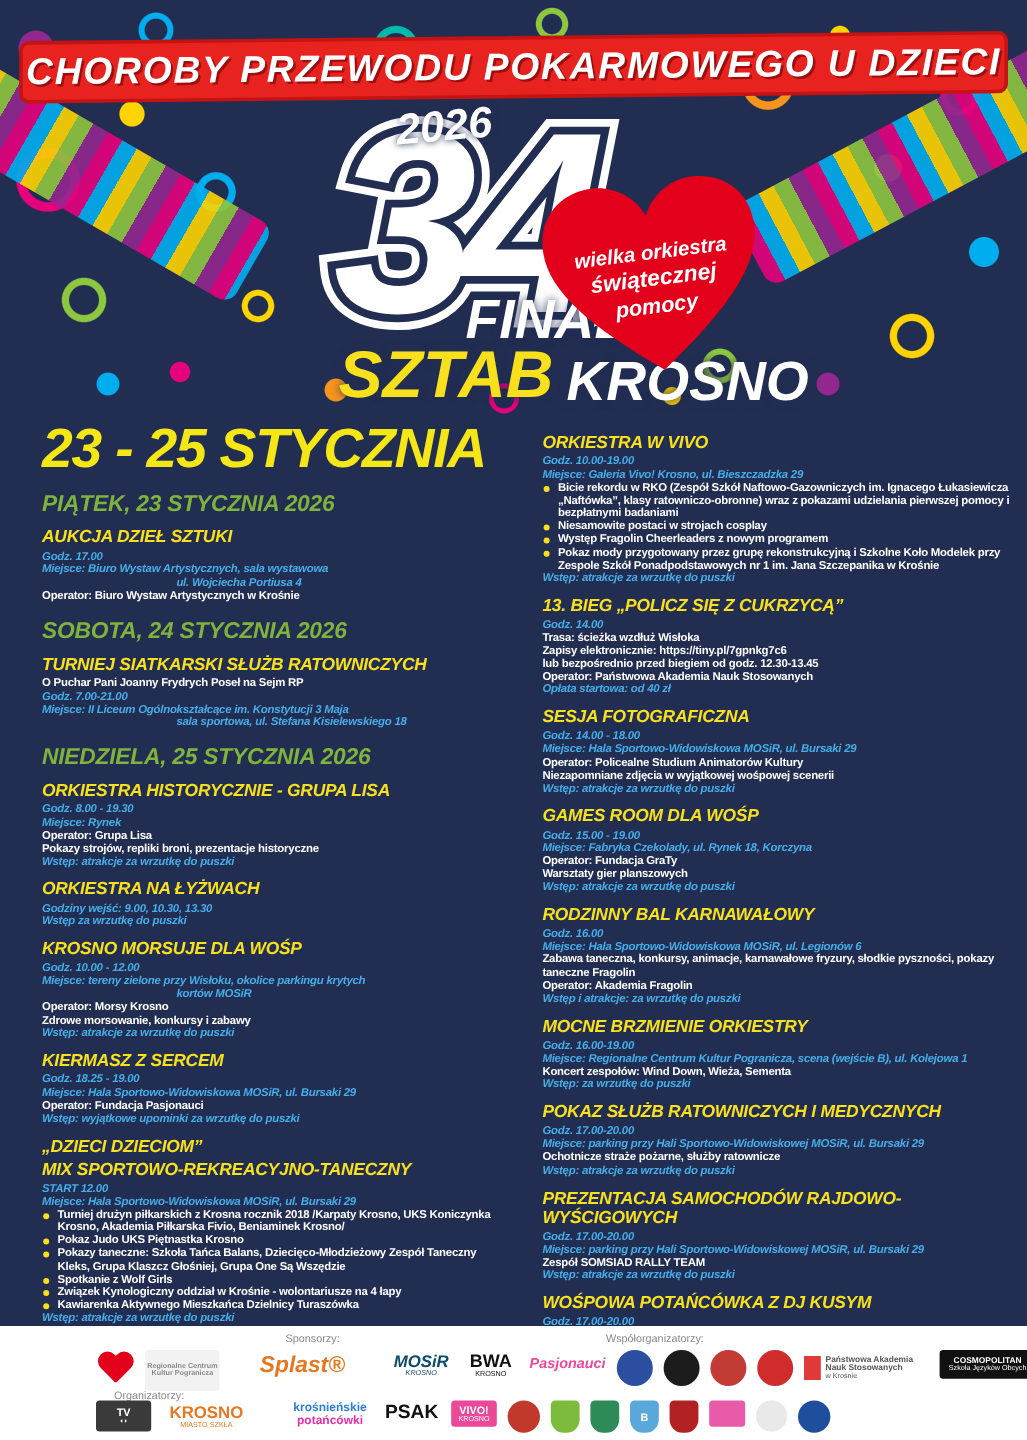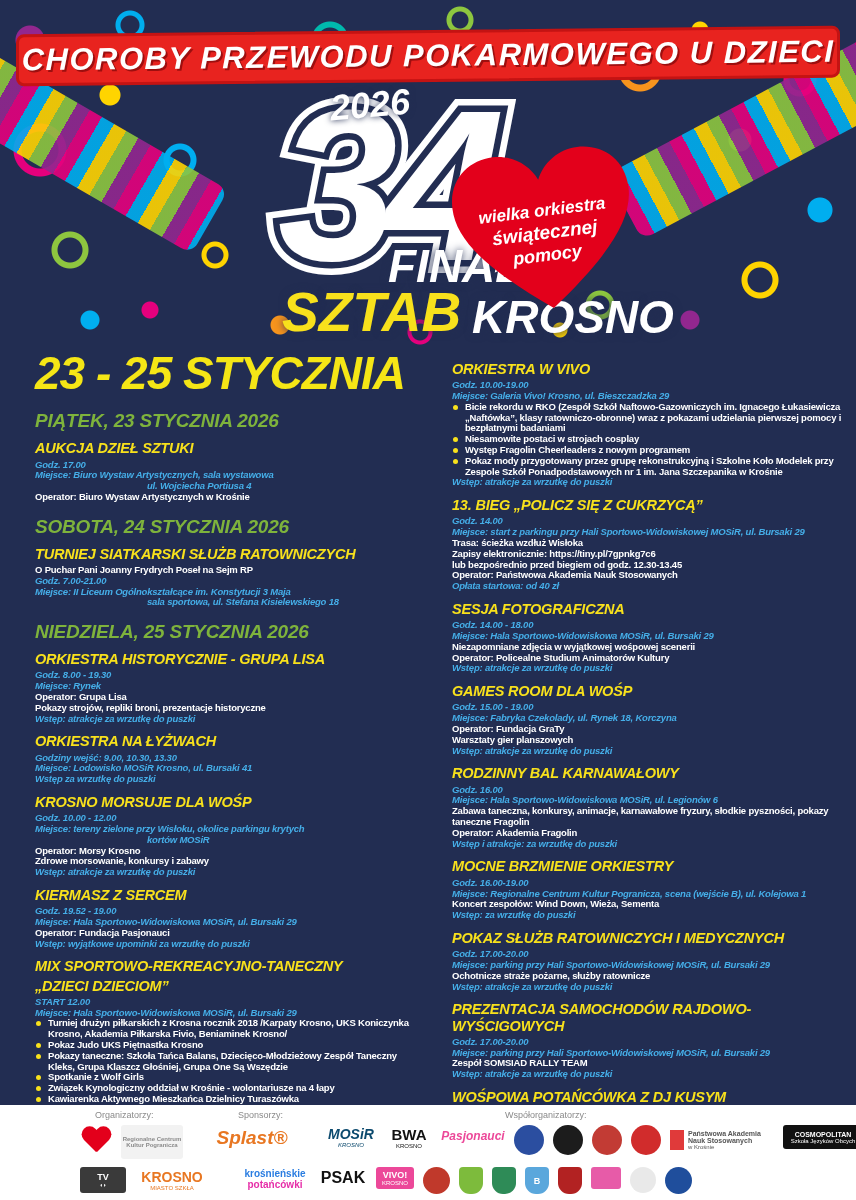--- a/index.html
+++ b/index.html
@@ -73,21 +73,21 @@
     margin-bottom:3px;letter-spacing:-0.2px;}
   .ln{font-size:9.5px;font-weight:700;line-height:10.8px;letter-spacing:-0.2px;color:#fff;}
   .ln.blue{color:#45aee8;font-style:italic;}
   .ln.indent{padding-left:112px;}
   .ln.bullet{position:relative;padding-left:13px;}
   .ln.bullet::before{content:'';position:absolute;left:1px;top:3px;width:5px;height:5px;
     border-radius:50%;background:#f8e11c;}
   
   .footer{position:absolute;left:0;top:1105px;width:856px;height:95px;background:#fff;}
   .flabel{position:absolute;top:5px;font-size:9px;color:#8a8a8a;font-weight:400;}
-  .flabel.org{left:95px;} .flabel.spon{left:238px;} .flabel.coorg{left:505px;}
+  .flabel.org{left:95px;margin-top:48px;} .flabel.spon{left:238px;} .flabel.coorg{left:505px;}
   .lrow{position:absolute;left:80px;right:8px;display:flex;align-items:flex-start;gap:9px;}
   .lrow.r1{top:20px;height:38px;}
   .lrow.r2{top:62px;height:28px;}
   .logo{display:flex;flex-direction:column;align-items:center;justify-content:center;
     font-weight:700;flex:0 0 auto;}
   .logo .sub{font-weight:400;}
   .logo-heart{width:30px;height:27px;position:relative;}
   .logo-heart::before,.logo-heart::after{content:'';position:absolute;width:16px;height:25px;
     border-radius:8px 8px 0 0;background:#e3001b;left:15px;transform:rotate(-45deg);transform-origin:0 100%;top:0;}
   .logo-heart::after{left:0;transform:rotate(45deg);transform-origin:100% 100%;}
@@ -158,42 +158,41 @@
             <div class="title">ORKIESTRA HISTORYCZNIE - GRUPA LISA</div>
             <div class="ln blue">Godz. 8.00 - 19.30</div>
             <div class="ln blue">Miejsce: Rynek</div>
             <div class="ln white">Operator: Grupa Lisa</div>
             <div class="ln white">Pokazy strojów, repliki broni, prezentacje historyczne</div>
             <div class="ln blue">Wstęp: atrakcje za wrzutkę do puszki</div>
           </div>
           <div class="event">
             <div class="title">ORKIESTRA NA ŁYŻWACH</div>
             <div class="ln blue">Godziny wejść: 9.00, 10.30, 13.30</div>
-            <div class="ln blue">Miejsce: Lodowisko MOSiR Krosno, ul. Bursaki 41</div>
             <div class="ln blue">Wstęp za wrzutkę do puszki</div>
           </div>
           <div class="event">
             <div class="title">KROSNO MORSUJE DLA WOŚP</div>
             <div class="ln blue">Godz. 10.00 - 12.00</div>
             <div class="ln blue">Miejsce: tereny zielone przy Wisłoku, okolice parkingu krytych</div>
             <div class="ln blue indent">kortów MOSiR</div>
             <div class="ln white">Operator: Morsy Krosno</div>
             <div class="ln white">Zdrowe morsowanie, konkursy i zabawy</div>
             <div class="ln blue">Wstęp: atrakcje za wrzutkę do puszki</div>
           </div>
           <div class="event">
             <div class="title">KIERMASZ Z SERCEM</div>
-            <div class="ln blue">Godz. 19.52 - 19.00</div>
+            <div class="ln blue">Godz. 18.25 - 19.00</div>
             <div class="ln blue">Miejsce: Hala Sportowo-Widowiskowa MOSiR, ul. Bursaki 29</div>
             <div class="ln white">Operator: Fundacja Pasjonauci</div>
             <div class="ln blue">Wstęp: wyjątkowe upominki za wrzutkę do puszki</div>
           </div>
           <div class="event">
+            <div class="title">„DZIECI DZIECIOM”</div>
             <div class="title">MIX SPORTOWO-REKREACYJNO-TANECZNY</div>
-            <div class="title">„DZIECI DZIECIOM”</div>
             <div class="ln blue">START 12.00</div>
             <div class="ln blue">Miejsce: Hala Sportowo-Widowiskowa MOSiR, ul. Bursaki 29</div>
             <div class="ln bullet">Turniej drużyn piłkarskich z Krosna rocznik 2018 /Karpaty Krosno, UKS Koniczynka Krosno, Akademia Piłkarska Fivio, Beniaminek Krosno/</div>
             <div class="ln bullet">Pokaz Judo UKS Piętnastka Krosno</div>
             <div class="ln bullet">Pokazy taneczne: Szkoła Tańca Balans, Dziecięco-Młodzieżowy Zespół Taneczny Kleks, Grupa Klaszcz Głośniej, Grupa One Są Wszędzie</div>
             <div class="ln bullet">Spotkanie z Wolf Girls</div>
             <div class="ln bullet">Związek Kynologiczny oddział w Krośnie - wolontariusze na 4 łapy</div>
             <div class="ln bullet">Kawiarenka Aktywnego Mieszkańca Dzielnicy Turaszówka</div>
             <div class="ln blue">Wstęp: atrakcje za wrzutkę do puszki</div>
           </div>
@@ -213,33 +212,32 @@
           <div class="ln blue">Miejsce: Galeria Vivo! Krosno, ul. Bieszczadzka 29</div>
           <div class="ln bullet">Bicie rekordu w RKO (Zespół Szkół Naftowo-Gazowniczych im. Ignacego Łukasiewicza „Naftówka”, klasy ratowniczo-obronne) wraz z pokazami udzielania pierwszej pomocy i bezpłatnymi badaniami</div>
           <div class="ln bullet">Niesamowite postaci w strojach cosplay</div>
           <div class="ln bullet">Występ Fragolin Cheerleaders z nowym programem</div>
           <div class="ln bullet">Pokaz mody przygotowany przez grupę rekonstrukcyjną i Szkolne Koło Modelek przy Zespole Szkół Ponadpodstawowych nr 1 im. Jana Szczepanika w Krośnie</div>
           <div class="ln blue">Wstęp: atrakcje za wrzutkę do puszki</div>
         </div>
         <div class="event">
           <div class="title">13. BIEG „POLICZ SIĘ Z CUKRZYCĄ”</div>
           <div class="ln blue">Godz. 14.00</div>
-          <div class="ln blue">Miejsce: start z parkingu przy Hali Sportowo-Widowiskowej MOSiR, ul. Bursaki 29</div>
           <div class="ln white">Trasa: ścieżka wzdłuż Wisłoka</div>
           <div class="ln white">Zapisy elektronicznie: https://tiny.pl/7gpnkg7c6</div>
           <div class="ln white">lub bezpośrednio przed biegiem od godz. 12.30-13.45</div>
           <div class="ln white">Operator: Państwowa Akademia Nauk Stosowanych</div>
           <div class="ln blue">Opłata startowa: od 40 zł</div>
         </div>
         <div class="event">
           <div class="title">SESJA FOTOGRAFICZNA</div>
           <div class="ln blue">Godz. 14.00 - 18.00</div>
           <div class="ln blue">Miejsce: Hala Sportowo-Widowiskowa MOSiR, ul. Bursaki 29</div>
+          <div class="ln white">Operator: Policealne Studium Animatorów Kultury</div>
           <div class="ln white">Niezapomniane zdjęcia w wyjątkowej wośpowej scenerii</div>
-          <div class="ln white">Operator: Policealne Studium Animatorów Kultury</div>
           <div class="ln blue">Wstęp: atrakcje za wrzutkę do puszki</div>
         </div>
         <div class="event">
           <div class="title">GAMES ROOM DLA WOŚP</div>
           <div class="ln blue">Godz. 15.00 - 19.00</div>
           <div class="ln blue">Miejsce: Fabryka Czekolady, ul. Rynek 18, Korczyna</div>
           <div class="ln white">Operator: Fundacja GraTy</div>
           <div class="ln white">Warsztaty gier planszowych</div>
           <div class="ln blue">Wstęp: atrakcje za wrzutkę do puszki</div>
         </div>

